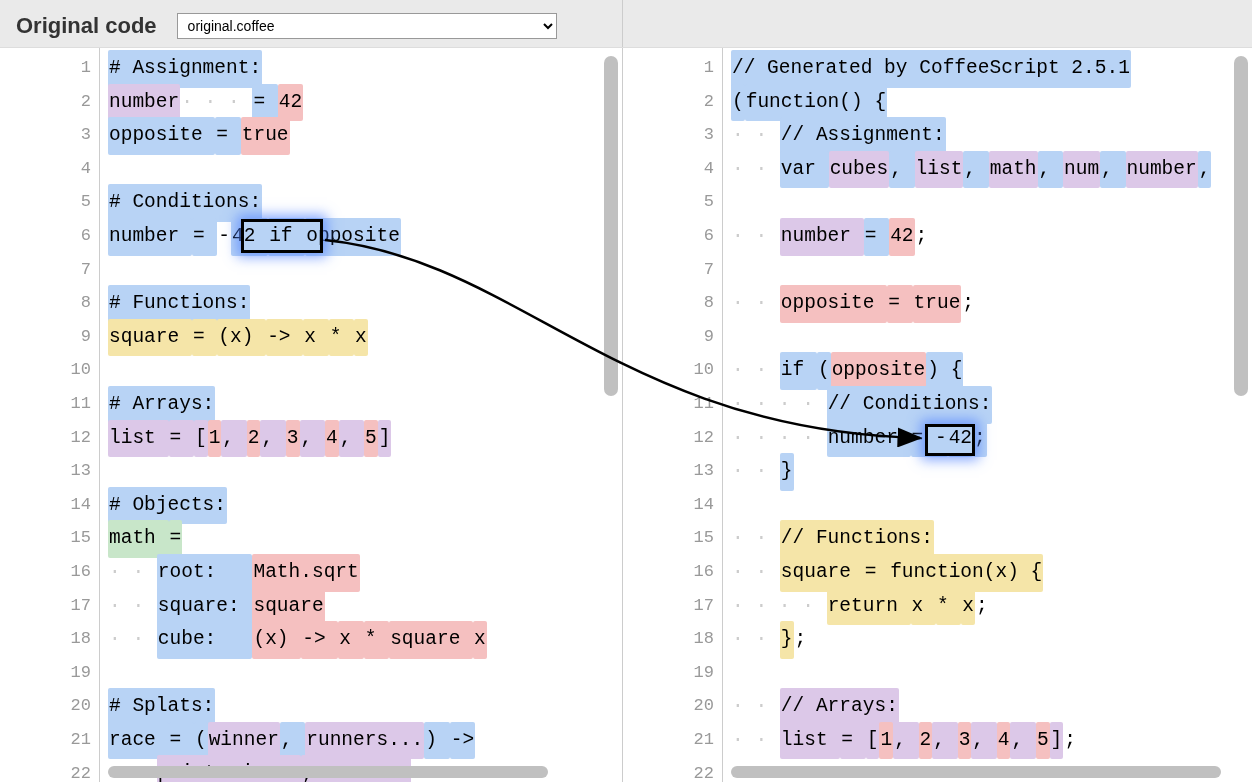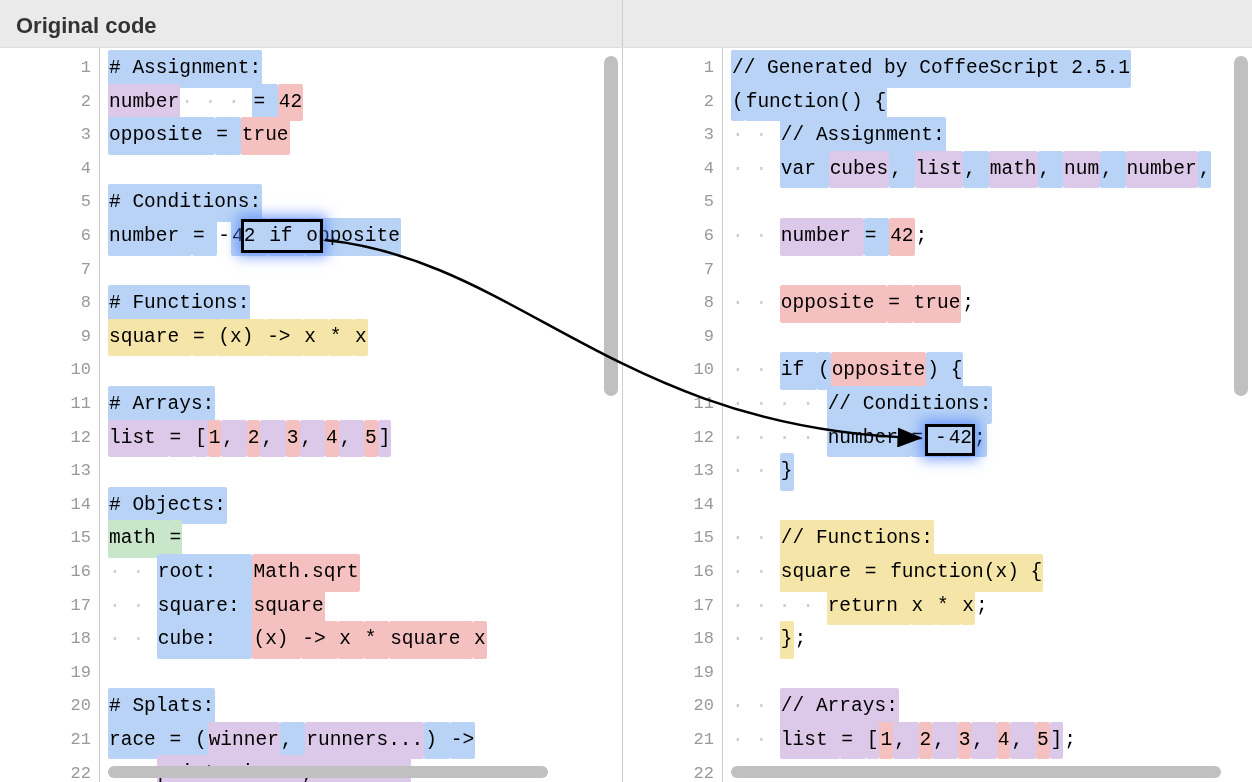--- a/index.html
+++ b/index.html
@@ -30,20 +30,23 @@
 .scrollbar-h-right { left: 108px; width: 490px; }
 .box-highlight { position: absolute; border: 3px solid #000; box-shadow: 0 0 12px 4px rgba(80,130,255,0.7); pointer-events: none; }
 .arrow-svg { position: absolute; top: 0; left: 0; width: 1252px; height: 782px; pointer-events: none; }
 </style>
 </head>
 <body>
 
 <div class="header">
   <div class="header-half header-left">
     <span class="title">Original code</span>
+    <select class="file-select">
+      <option>original.coffee</option>
+    </select>
   </div>
 </div>
 
 <div class="panes">
   <div class="pane pane-left">
     <div class="gutter" id="gutter-left">
         <div class="ln" style="top: 10px;">1</div>
         <div class="ln" style="top: 43.6px;">2</div>
         <div class="ln" style="top: 77.2px;">3</div>
         <div class="ln" style="top: 110.8px;">4</div>

